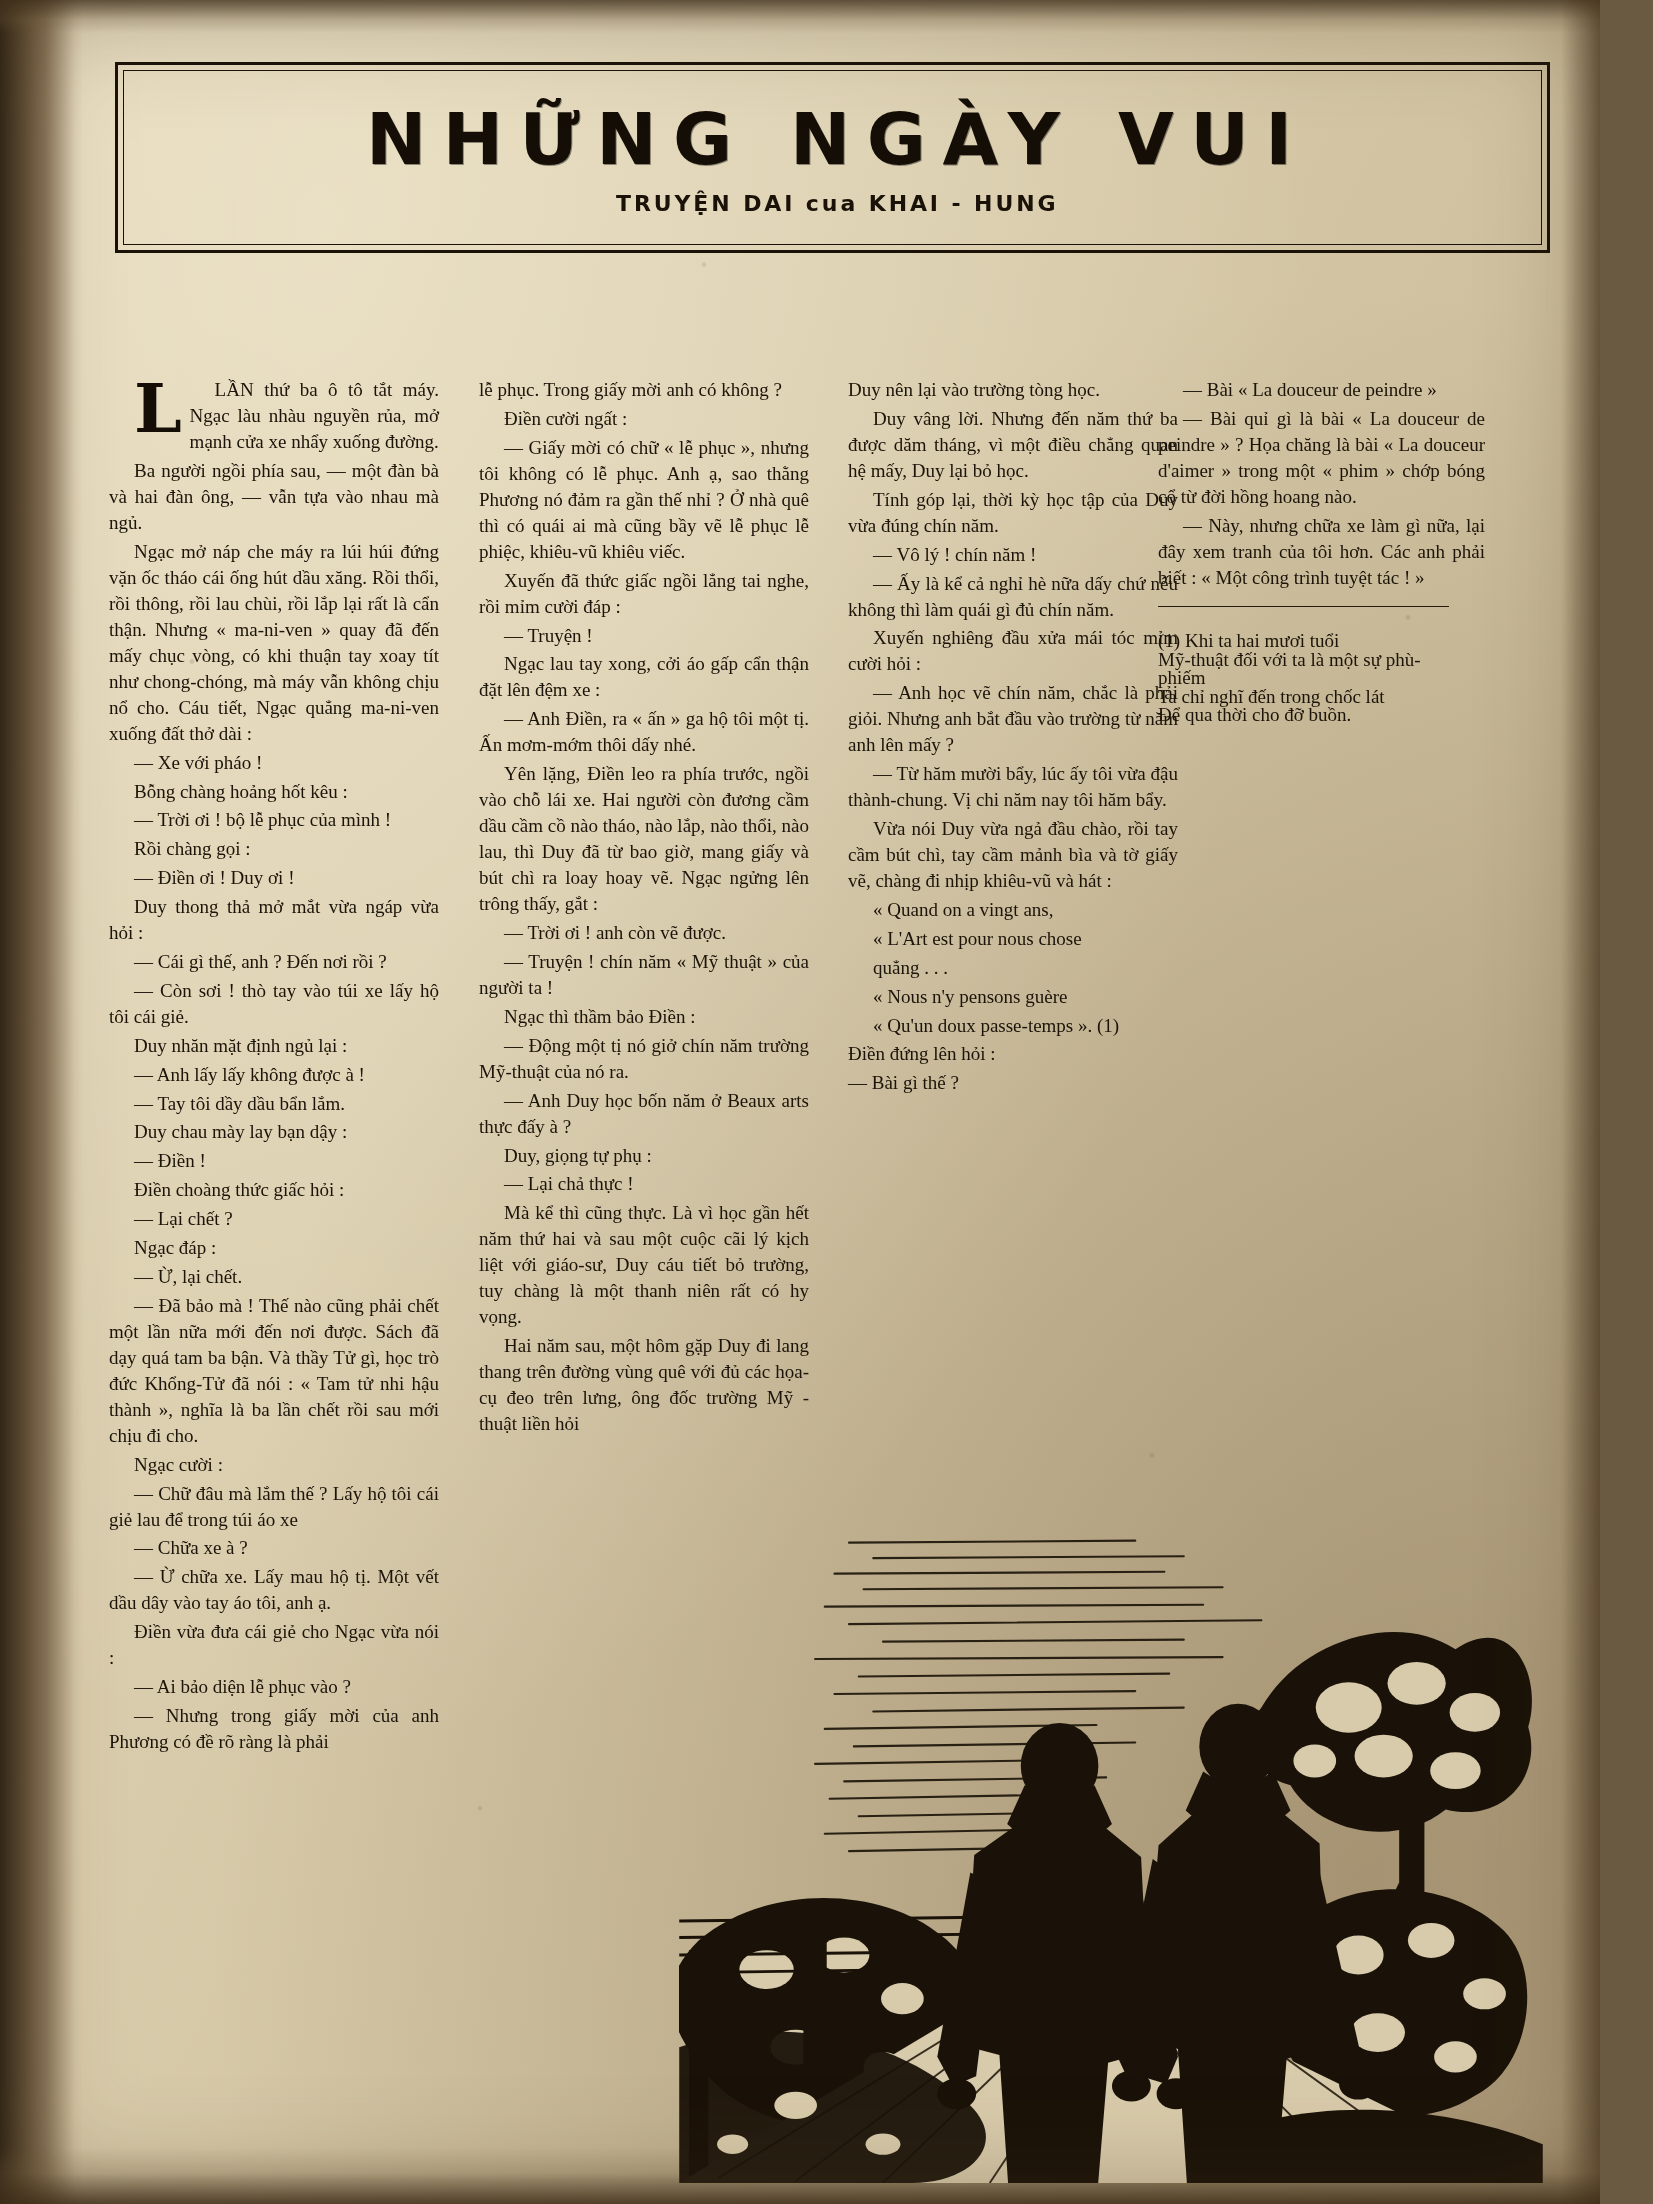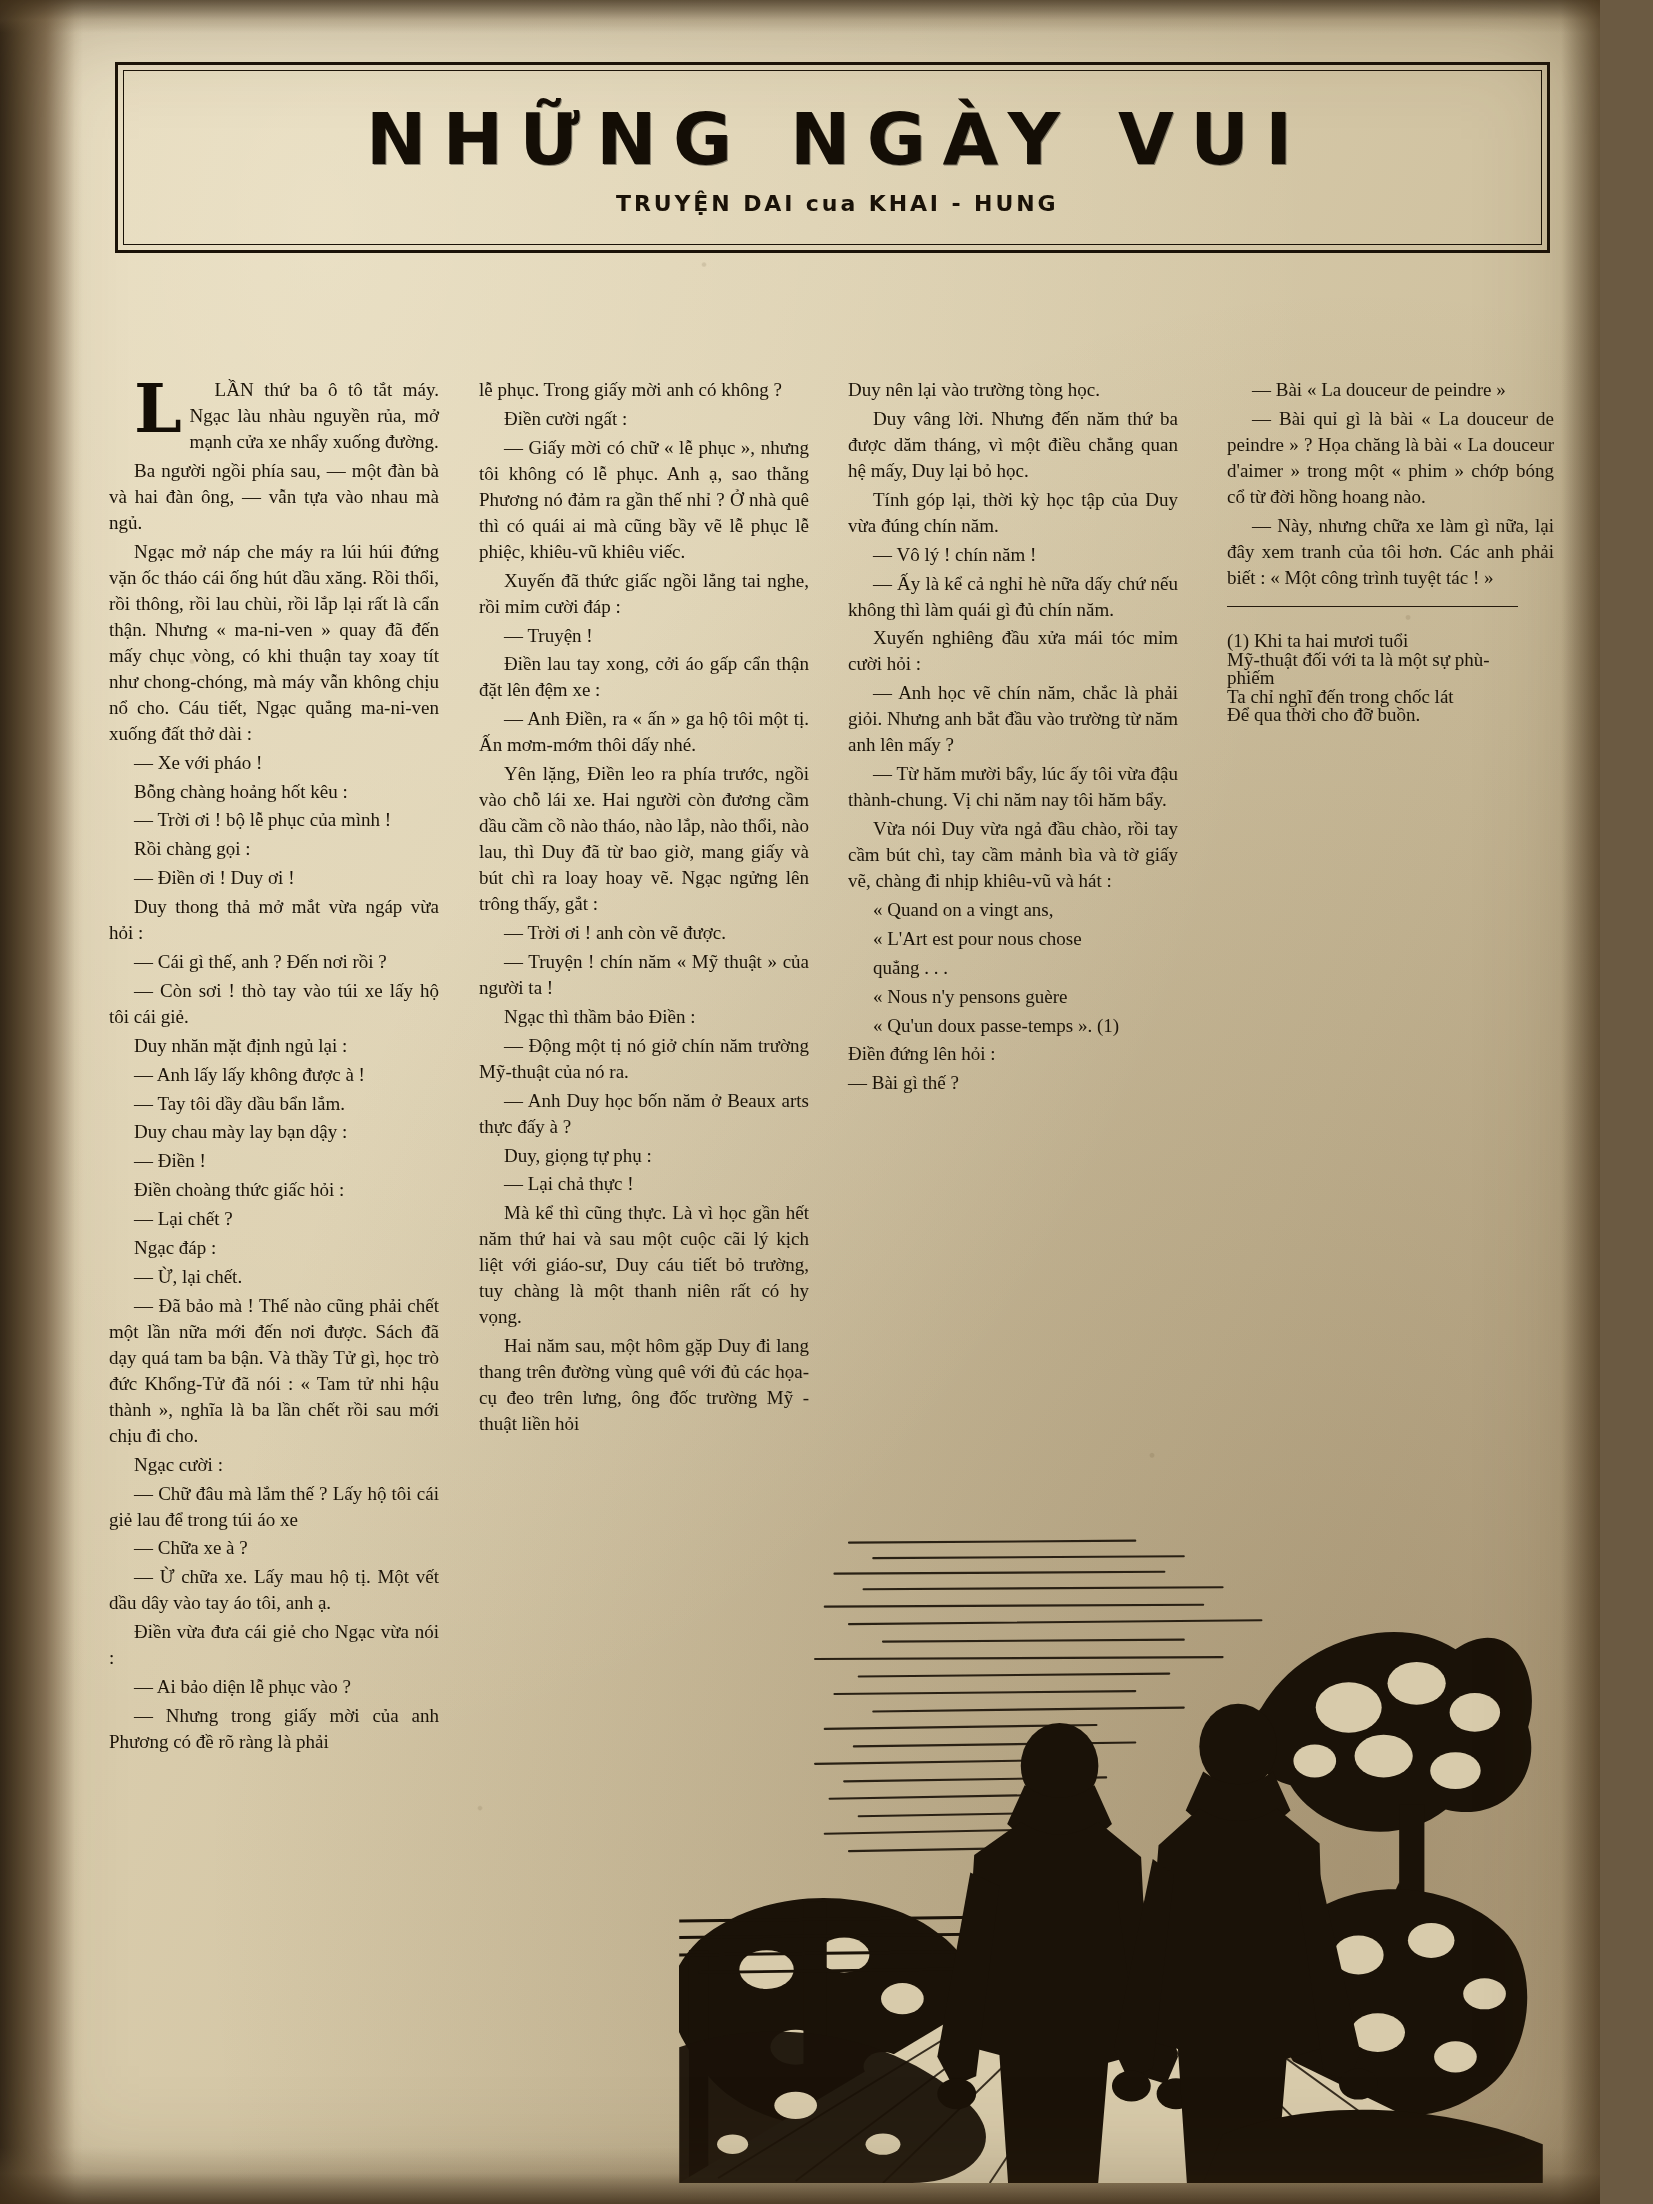--- a/index.html
+++ b/index.html
@@ -116,21 +116,21 @@
     color: #1c1409;
   }
   .col p {
     margin: 0 0 2.9px 0;
     text-indent: 25px;
   }
   .col p.noindent { text-indent: 0; }
   .col1 { left: 0; }
   .col2 { left: 370px; }
   .col3 { left: 739px; }
-  .col4 { left: 1118px; width: 327px; }
+  .col4 { left: 1049px; width: 327px; }
 
   .dropcap-para {
     position: relative;
     text-indent: 0;
     min-height: 62px;
   }
   .dropcap {
     float: left;
     font-family: "DejaVu Serif", serif;
     font-weight: 700;
@@ -221,21 +221,21 @@
       <p>— Ai bảo diện lễ phục vào ?</p>
       <p>— Nhưng trong giấy mời của anh Phương có đề rõ ràng là phải</p>
     </div>
 
     <div class="col col2">
       <p class="noindent">lễ phục. Trong giấy mời anh có không ?</p>
       <p>Điền cười ngất :</p>
       <p>— Giấy mời có chữ « lễ phục », nhưng tôi không có lễ phục. Anh ạ, sao thằng Phương nó đảm ra gần thế nhỉ ? Ở nhà quê thì có quái ai mà cũng bầy vẽ lễ phục lễ phiệc, khiêu-vũ khiêu viếc.</p>
       <p>Xuyến đã thức giấc ngồi lẳng tai nghe, rồi mỉm cười đáp :</p>
       <p>— Truyện !</p>
-      <p>Điền lau tay xong, cởi áo gấp cẩn thận đặt lên đệm xe :</p>
+      <p>Ngạc lau tay xong, cởi áo gấp cẩn thận đặt lên đệm xe :</p>
       <p>— Anh Điền, ra « ấn » ga hộ tôi một tị. Ấn mơm-mớm thôi dấy nhé.</p>
       <p>Yên lặng, Điền leo ra phía trước, ngồi vào chỗ lái xe. Hai người còn đương cầm dầu cầm cồ nào tháo, nào lắp, nào thổi, nào lau, thì Duy đã từ bao giờ, mang giấy và bút chì ra loay hoay vẽ. Ngạc ngửng lên trông thấy, gắt :</p>
       <p>— Trời ơi ! anh còn vẽ được.</p>
       <p>— Truyện ! chín năm « Mỹ thuật » của người ta !</p>
       <p>Ngạc thì thầm bảo Điền :</p>
       <p>— Động một tị nó giở chín năm trường Mỹ-thuật của nó ra.</p>
       <p>— Anh Duy học bốn năm ở Beaux arts thực đấy à ?</p>
       <p>Duy, giọng tự phụ :</p>
       <p>— Lại chả thực !</p>
       <p>Mà kể thì cũng thực. Là vì học gần hết năm thứ hai và sau một cuộc cãi lý kịch liệt với giáo-sư, Duy cáu tiết bỏ trường, tuy chàng là một thanh niên rất có hy vọng.</p>

